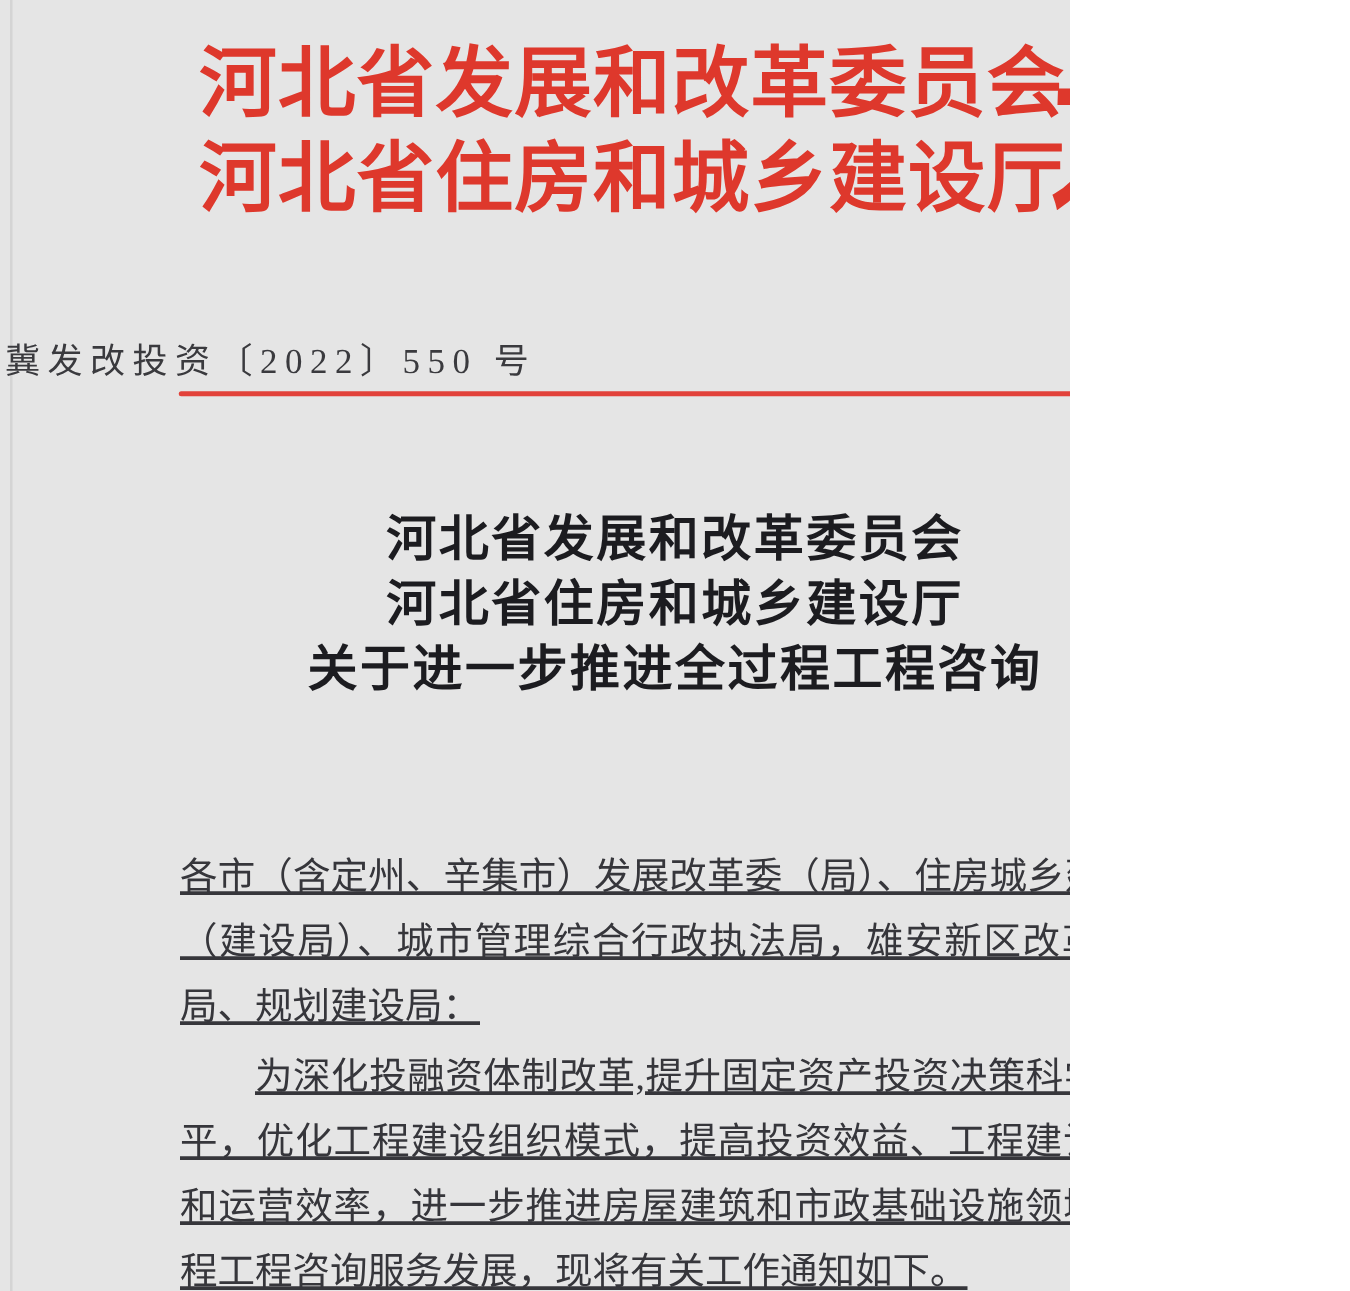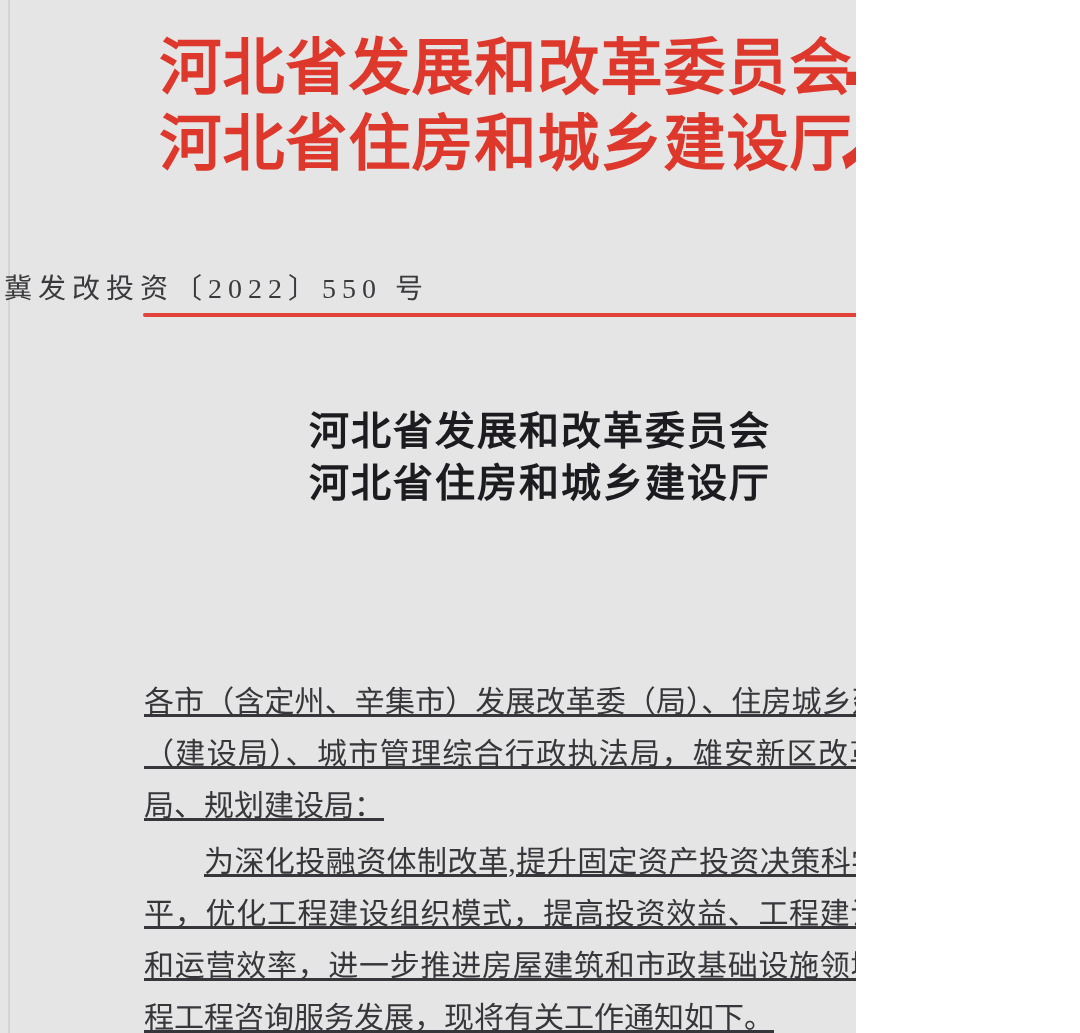--- a/index.html
+++ b/index.html
@@ -125,20 +125,21 @@
     <div class="doc-mark">文件</div>
   </div>
 
   <div class="doc-number">冀发改投资〔2022〕550 号</div>
 
   <div class="red-rule"></div>
 
   <div class="doc-title">
     <div>河北省发展和改革委员会</div>
     <div>河北省住房和城乡建设厅</div>
+    <div>关于进一步推进全过程工程咨询</div>
   </div>
 
   <div class="doc-body">
     <p>各市（含定州、辛集市）发展改革委（局）、住房城乡建设局（建设局）、城市管理综合行政执法局，雄安新区改革发展局、规划建设局：</p>
     <p class="para-indent">为深化投融资体制改革,提升固定资产投资决策科学化水平，优化工程建设组织模式，提高投资效益、工程建设质量和运营效率，进一步推进房屋建筑和市政基础设施领域全过程工程咨询服务发展，现将有关工作通知如下。</p>
   </div>
 
 </div>
 
 </body></html>

